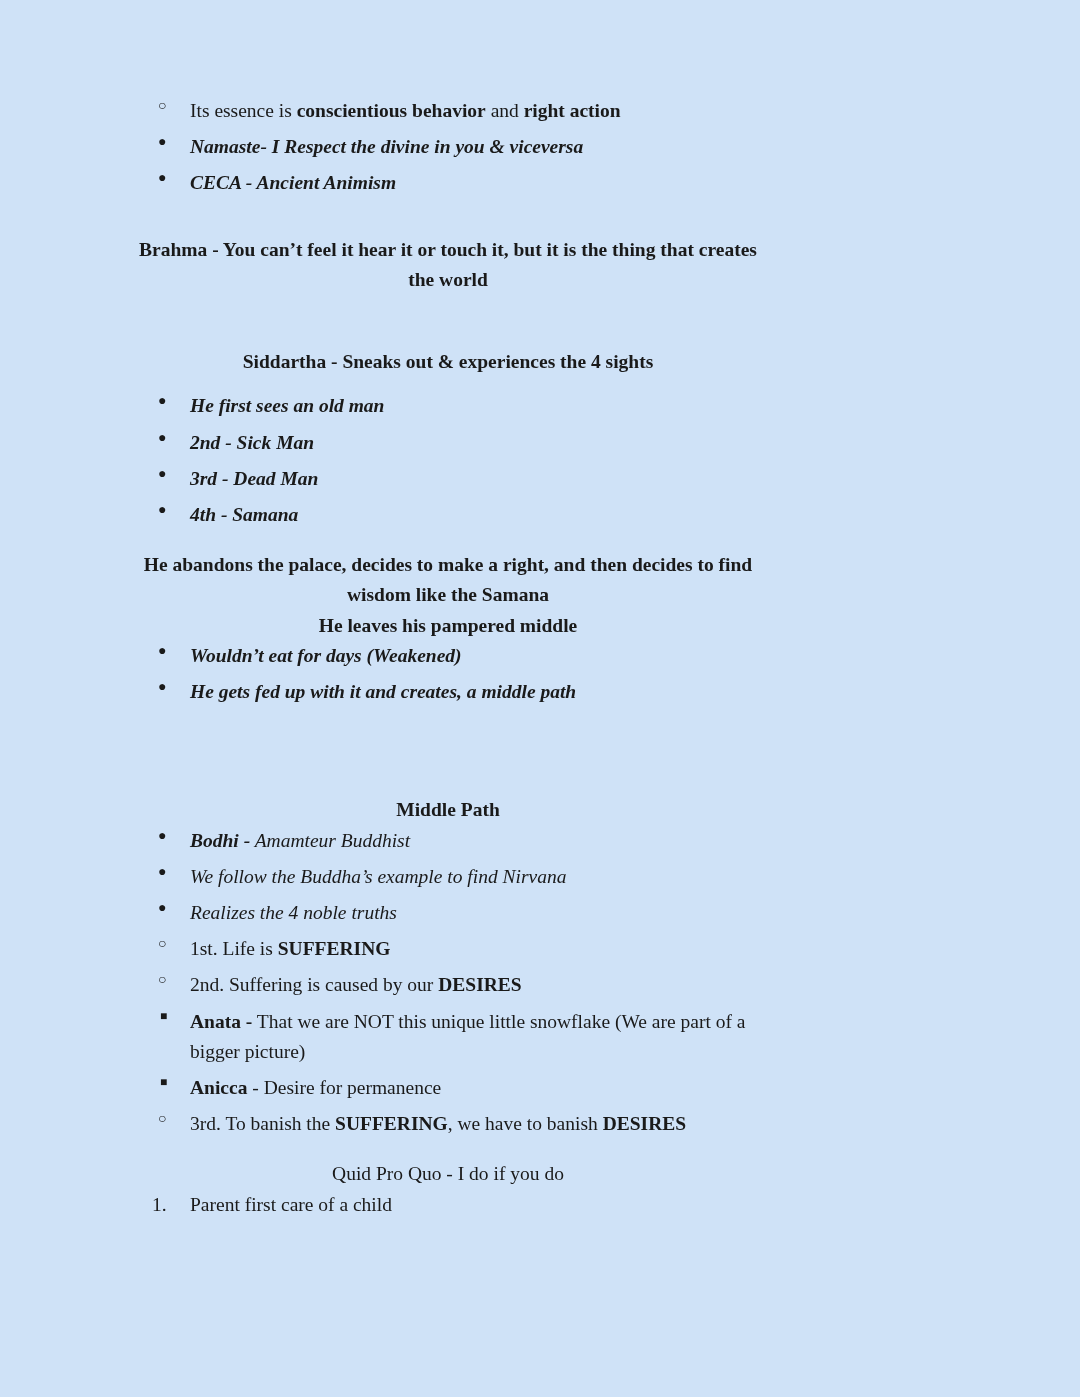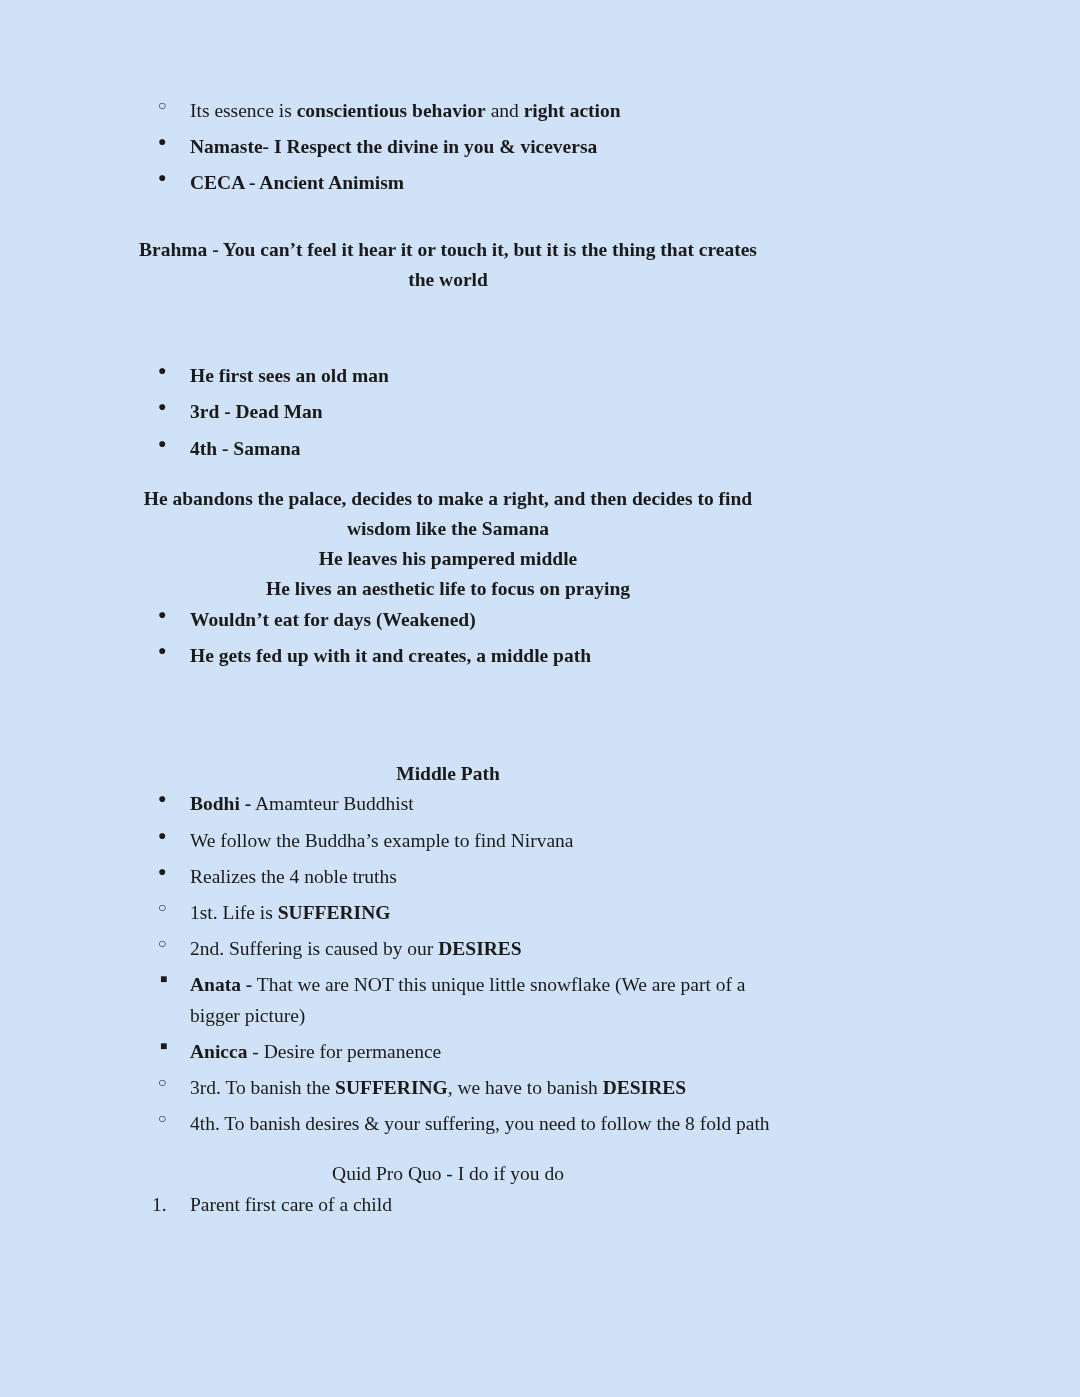--- a/index.html
+++ b/index.html
@@ -51,20 +51,21 @@
   
   ul.lvl1 {
     list-style: none;
     margin: 0 0 0 0;
     padding: 0;
   }
   ul.lvl1 > li {
     position: relative;
     padding-left: 66px;
     margin: 0 0 6px 0;
+    font-style: italic;
   }
   ul.lvl1 > li::before {
     content: "\25CF";
     position: absolute;
     left: 34px;
     top: -1px;
     font-size: 14px;
   }
   ul.lvl2 {
     list-style: none;
@@ -147,48 +148,51 @@
     </ul>
 
     <div class="spacer-md"></div>
 
     <p class="block para">
       <span class="bold">Brahma - You can’t feel it hear it or touch it, but it is the thing that creates the world</span>
     </p>
 
     <div class="spacer-lg"></div>
 
+    <p class="block para">
+      <span class="bold">Siddartha - Sneaks out &amp; experiences the 4 sights</span>
+    </p>
 
     <div class="spacer-sm"></div>
 
     <ul class="lvl1">
       <li>
         <span class="bold">He first sees an old man</span>
       </li>
       <li>
+        <span class="bold">2nd - Sick Man</span>
+      </li>
+      <li>
         <span class="bold">3rd - Dead Man</span>
       </li>
       <li>
         <span class="bold">4th - Samana</span>
       </li>
     </ul>
 
     <div class="spacer-sm"></div>
 
     <p class="block para">
       <span class="bold">He abandons the palace, decides to make a right, and then decides to find wisdom like the Samana</span>
     </p>
 
     <p class="block para">
       <span class="bold">He leaves his pampered middle</span>
     </p>
 
-    <p class="block para">
-      <span class="bold">He lives an aesthetic life to focus on praying</span>
-    </p>
 
     <ul class="lvl1">
       <li>
         <span class="bold">Wouldn’t eat for days (Weakened)</span>
       </li>
       <li>
         <span class="bold">He gets fed up with it and creates, a middle path</span>
       </li>
     </ul>
 
@@ -226,23 +230,20 @@
       </li>
       <li>
         <span class="bold">Anicca</span><span> - Desire for permanence</span>
       </li>
     </ul>
 
     <ul class="lvl2 indent-2">
       <li>
         <span>3rd. To banish the </span><span class="bold">SUFFERING</span><span>, we have to banish </span><span class="bold">DESIRES</span>
       </li>
-      <li>
-        <span>4th. To banish desires &amp; your suffering, you need to follow the 8 fold path</span>
-      </li>
     </ul>
 
     <div class="spacer-sm"></div>
 
     <p class="block para">
       <span>Quid Pro Quo - I do if you do</span>
     </p>
 
     <ol class="numlist">
       <li>

